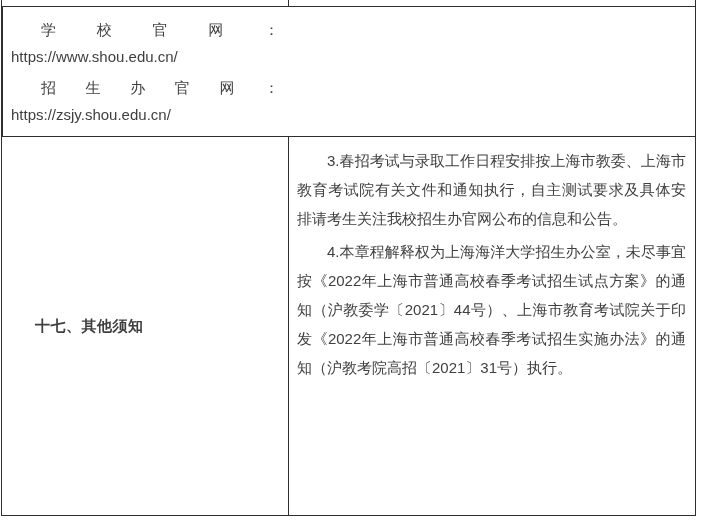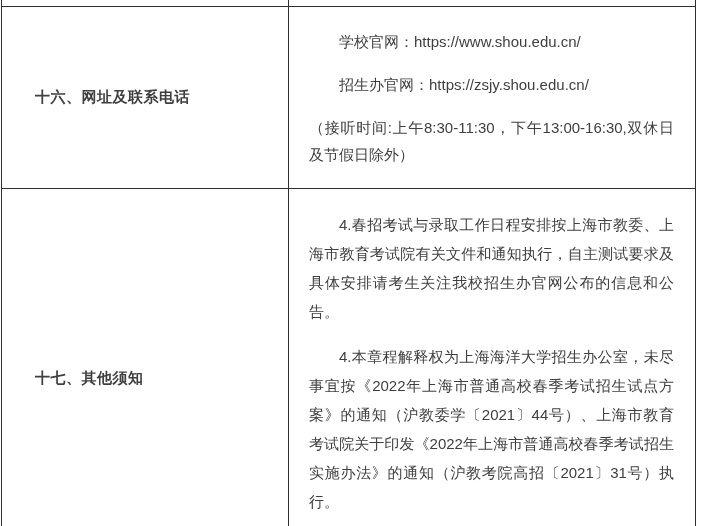--- a/index.html
+++ b/index.html
@@ -55,50 +55,48 @@
   .cell-content {
     padding: 4px 5px 4px 4px;
     font-size: 15px;
     text-align: justify;
   }
   .row-16 .cell-content { min-height: 112px; padding-top: 5px; }
   .row-17 .cell-content { min-height: 378px; padding-top: 5px; }
   .row-16 p { line-height: 27px; }
   .row-17 p { line-height: 29px; }
   p.para {
-    margin: 16px;
+    margin: 4px;
     text-indent: 0;
     word-break: break-word;
   }
   p.para.indent {
     text-indent: 2em;
   }
 </style>
 </head>
 <body>
 
 <div class="page">
   <div class="doc-table">
 
     <div class="trow sliver">
       <div class="cell cell-left"></div>
       <div class="cell cell-right"></div>
     </div>
 
     <div class="trow row-16">
-      <div class="cell cell-left cell-label">十六、网址及联系电话</div>
       <div class="cell cell-right cell-content">
         <p class="para indent">学校官网：https://www.shou.edu.cn/</p>
         <p class="para indent">招生办官网：https://zsjy.shou.edu.cn/</p>
-        <p class="para">（接听时间:上午8:30-11:30，下午13:00-16:30,双休日及节假日除外）</p>
       </div>
     </div>
 
     <div class="trow row-17">
       <div class="cell cell-left cell-label">十七、其他须知</div>
       <div class="cell cell-right cell-content">
-        <p class="para indent">4.春招考试与录取工作日程安排按上海市教委、上海市教育考试院有关文件和通知执行，自主测试要求及具体安排请考生关注我校招生办官网公布的信息和公告。</p>
+        <p class="para indent">3.春招考试与录取工作日程安排按上海市教委、上海市教育考试院有关文件和通知执行，自主测试要求及具体安排请考生关注我校招生办官网公布的信息和公告。</p>
         <p class="para indent">4.本章程解释权为上海海洋大学招生办公室，未尽事宜按《2022年上海市普通高校春季考试招生试点方案》的通知（沪教委学〔2021〕44号）、上海市教育考试院关于印发《2022年上海市普通高校春季考试招生实施办法》的通知（沪教考院高招〔2021〕31号）执行。</p>
       </div>
     </div>
 
   </div>
 </div>
 
 </body></html>

